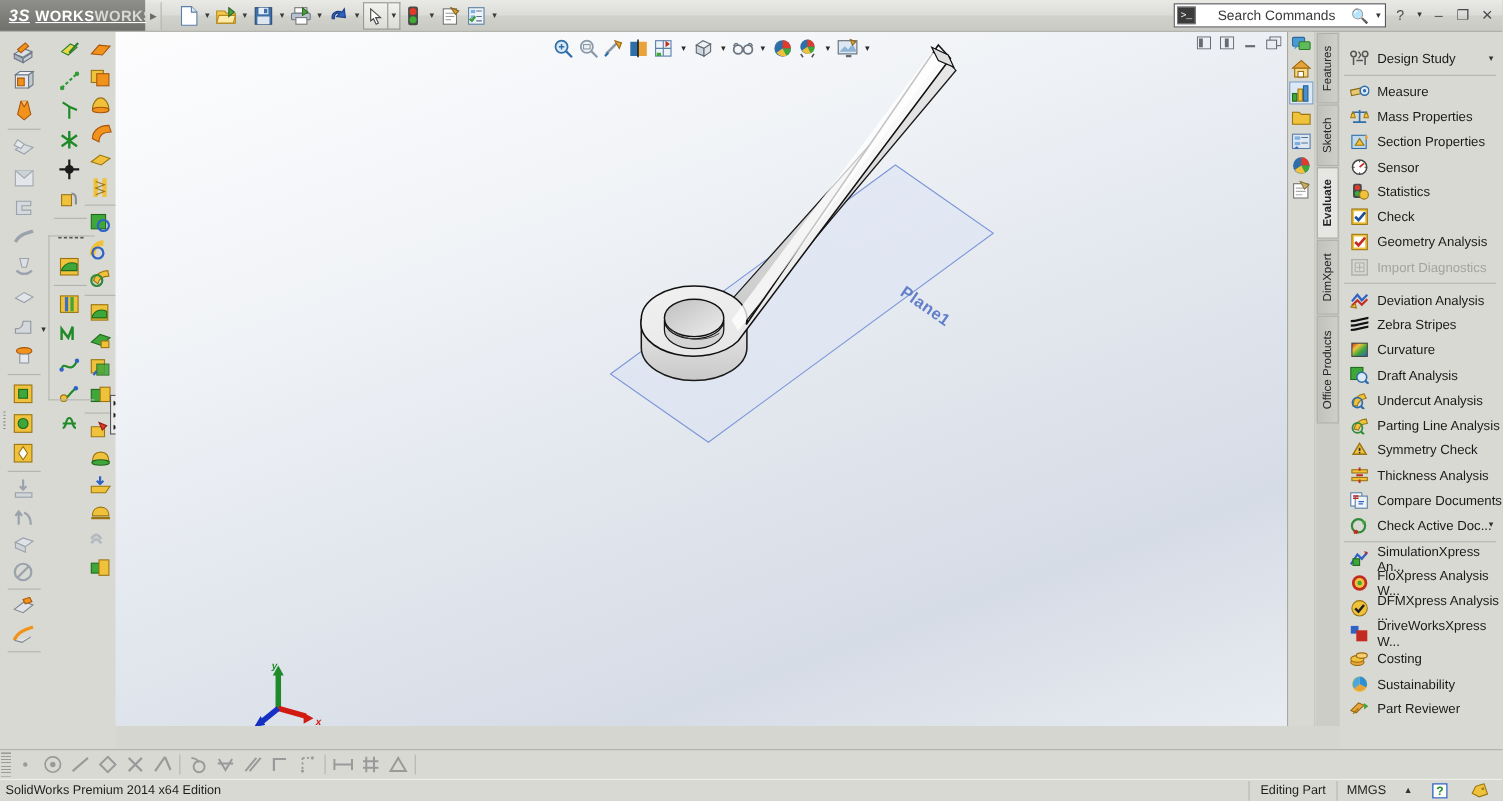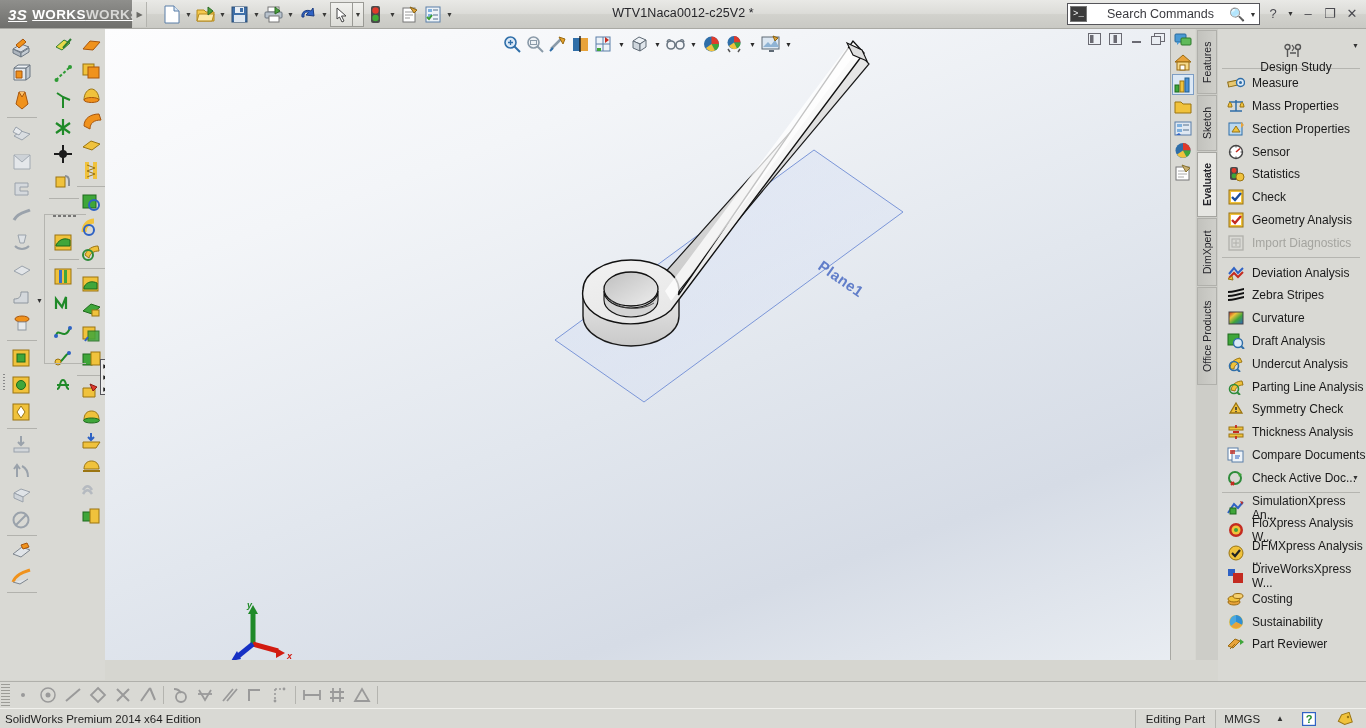--- a/index.html
+++ b/index.html
@@ -281,21 +281,20 @@
             <rect x="2" y="1" width="14" height="15" fill="#eef3f8" stroke="#5a7fa8"></rect>
             <rect x="4" y="3" width="4" height="3" fill="#7fb0dd"></rect>
             <rect x="4" y="8" width="4" height="3" fill="#7fb0dd"></rect>
             <path d="M9 4h5M9 9h5M9 13h5" stroke="#55708c"></path>
             <path d="M3 11l2 2 3-4" stroke="#3a9e33" fill="none" stroke-width="2"></path>
           </svg>
       </div>
       <div class="tb-caret">▼</div>
     </div>
 
-    <div class="doc-title">WTV1Naca0012-c25V2 *</div>
 
     <div class="search-box">
       <div class="search-icon-sq">&gt;_</div>
       <div class="search-text">Search Commands</div>
       <div class="search-mag">🔍</div>
       <div class="search-caret">▼</div>
     </div>
 
     <div class="win-ctrls">
       <div class="wc">?</div>
@@ -891,21 +890,21 @@
   <div class="vtabs">
     <div class="vtab" style="height:64px;">Features</div>
     <div class="vtab" style="height:56px;">Sketch</div>
     <div class="vtab active" style="height:65px;">Evaluate</div>
     <div class="vtab" style="height:68px;">DimXpert</div>
     <div class="vtab" style="height:98px;">Office Products</div>
   </div>
 
   <div class="evalpanel">
 
-    <div class="ev-item" style="margin-top:13px;flex-direction:column;">
+    <div class="ev-item" style="margin-top:13px;">
       <span class="ev-ico">
         <svg width="18" height="16" viewBox="0 0 18 16">
             <circle cx="3.5" cy="4" r="2.5" fill="none" stroke="#555" stroke-width="1.4"></circle>
             <circle cx="14" cy="4" r="2.5" fill="none" stroke="#555" stroke-width="1.4"></circle>
             <path d="M3.5 7v7M14 7v7M6 10h6" stroke="#555" stroke-width="1.4"></path>
             <path d="M8 2l2 3-2 3" stroke="#555" stroke-width="1.2" fill="none"></path>
           </svg>
       </span>
       <span>Design Study</span>
       <span class="ev-caret">▼</span>

